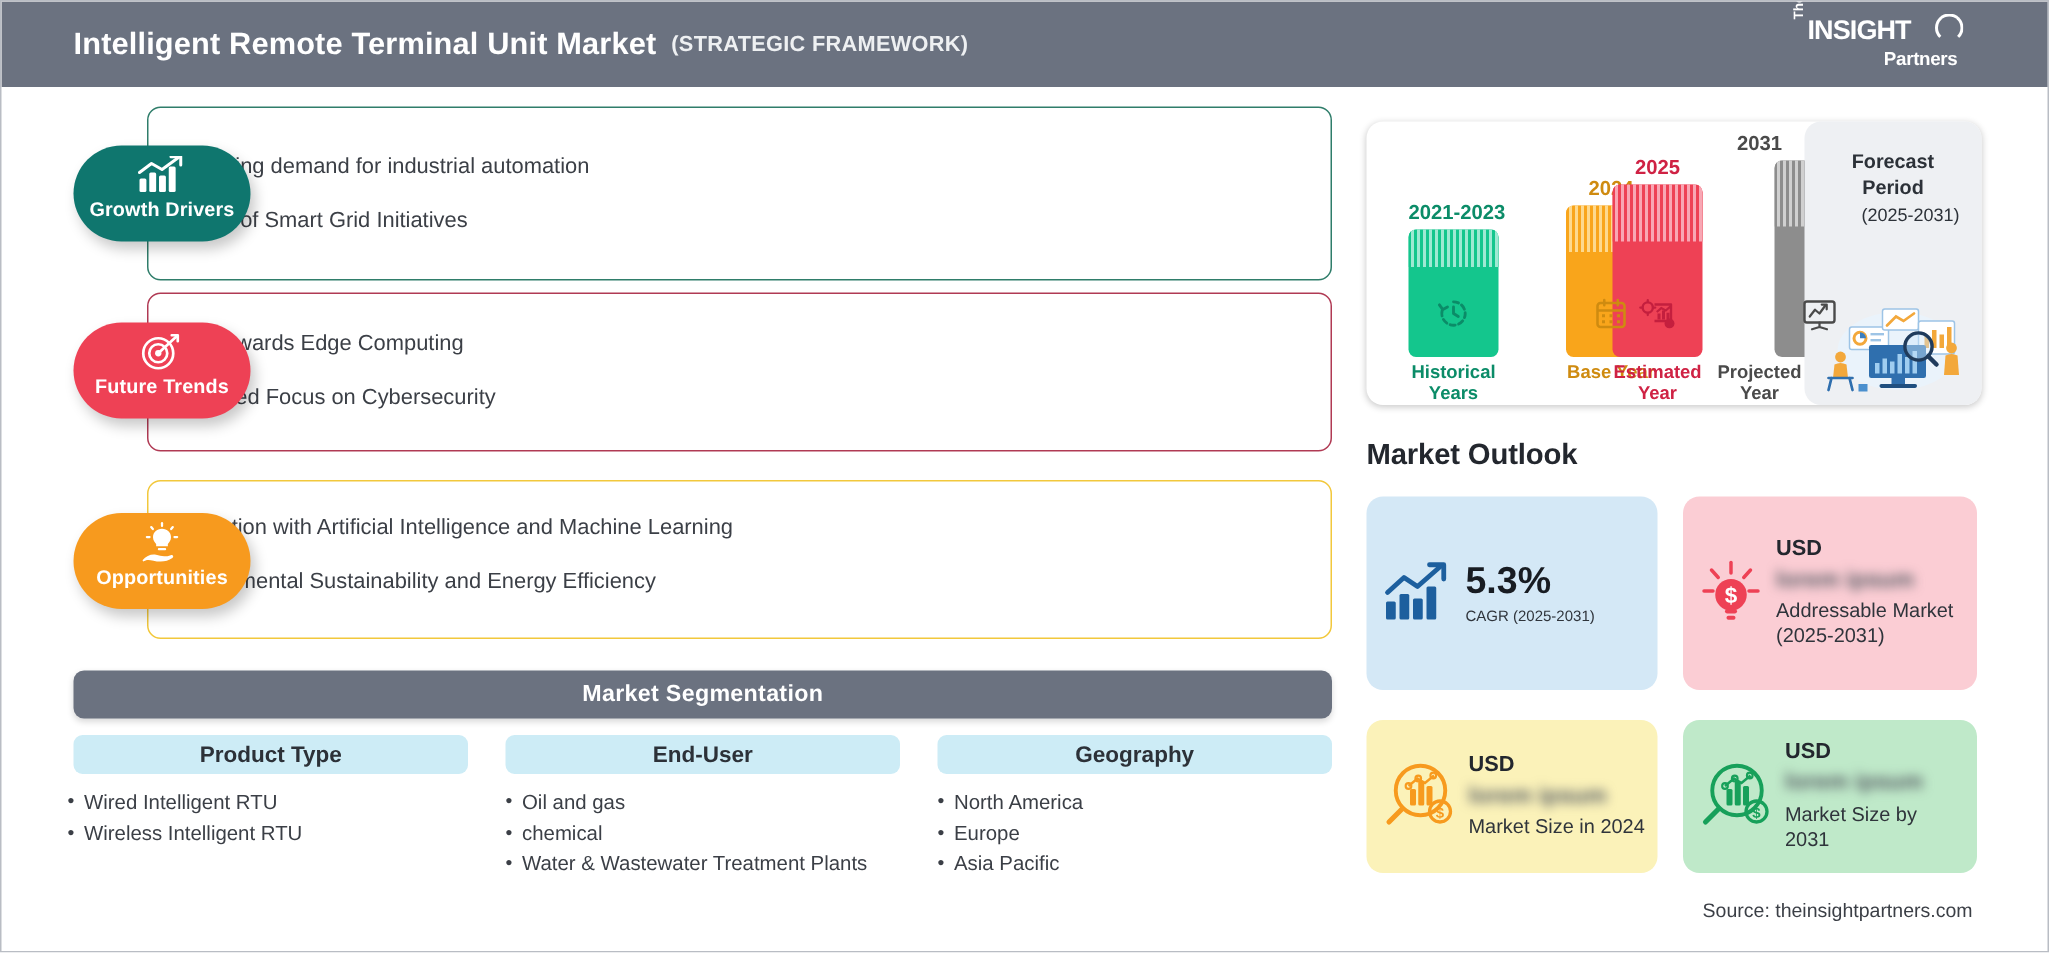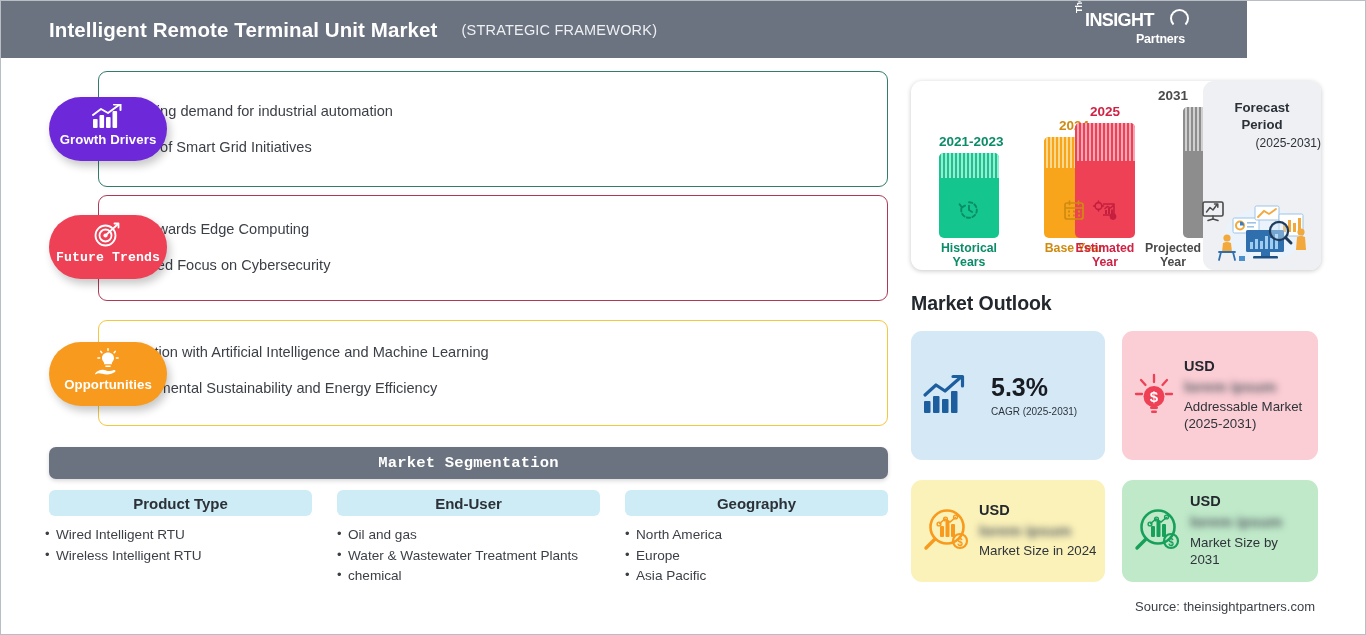--- a/index.html
+++ b/index.html
@@ -14,37 +14,37 @@
   .page{
     position:absolute;inset:0;
     border:1px solid #b9bdc4;
     box-sizing:border-box;
     background:#fff;
     overflow:hidden;
   }
 
   
   .header{
-    position:absolute;left:0;top:0;width:1246px;height:57px;
+    position:absolute;left:0;top:0;width:1366px;height:57px;
     background:#6b7280;
     display:flex;align-items:center;
   }
   .header-title{
     margin-left:48px;
     color:#ffffff;
     font-size:20.5px;
     font-weight:bold;
     letter-spacing:.1px;
     white-space:nowrap;
   }
   .header-sub{
     color:#eef0f2;
     font-size:14.5px;
-    font-weight:normal;
-    margin-left:24px;
+    font-weight:bold;
+    margin-left:10px;
     letter-spacing:.2px;
     white-space:nowrap;
   }
   .logo{
     position:absolute;right:60px;top:9px;
     width:112px;height:40px;
   }
   .logo .l-the{
     position:absolute;left:-1px;top:3px;
     color:#fff;font-size:9px;font-weight:bold;
@@ -101,42 +101,42 @@
 
   .badge{
     position:absolute;
     width:118px;height:64px;
     border-radius:32px;
     display:flex;flex-direction:column;
     align-items:center;justify-content:flex-start;
     box-shadow:3px 5px 9px rgba(0,0,0,.22);
     z-index:5;
   }
-  .badge.green{background:#6d28d9;left:48px;}
+  .badge.green{background:#0f766e;left:48px;}
   .badge.red{background:#ee4155;left:48px;}
   .badge.orange{background:#f79a1e;left:48px;}
   .badge-icon{
     height:28px;margin-top:6px;
     display:flex;align-items:center;justify-content:center;
   }
   .badge-label{
     color:#ffffff;font-size:13.2px;font-weight:bold;
     letter-spacing:.1px;margin-top:1px;white-space:nowrap;
   }
 
   
   .seg-header{
     position:absolute;left:48px;top:389px;
     width:839px;height:32px;
     background:#6b7280;border-radius:7px;
     display:flex;align-items:center;justify-content:center;
     box-shadow:0 2px 4px rgba(0,0,0,.15);
   }
   .seg-header span{
-    color:#fff;font-size:15.5px;font-weight:bold;letter-spacing:.2px;font-family:Liberation Mono, monospace;
+    color:#fff;font-size:15.5px;font-weight:bold;letter-spacing:.2px;
   }
   .seg-cols{
     position:absolute;left:48px;top:432px;width:839px;
     display:flex;gap:25px;
   }
   .seg-col{width:263px;}
   .seg-pill{
     height:26px;background:#cdecf6;border-radius:6px;
     display:flex;align-items:center;justify-content:center;
   }
@@ -196,40 +196,40 @@
     background:#eef0f3;
     border-radius:11px;
     box-sizing:border-box;
   }
   .forecast-t{
     text-align:center;color:#2c3138;
     font-size:13.2px;font-weight:bold;line-height:1.25;
     padding-top:19px;
   }
   .forecast-sub{
-    text-align:right;color:#2c3138;
+    text-align:left;color:#2c3138;
     font-size:12px;font-weight:normal;margin-top:3px;padding-left:38px;
   }
   .forecast-illus{
     position:absolute;left:6px;bottom:6px;width:106px;height:74px;
   }
 
   .outlook-title{
     position:absolute;left:5px;top:234px;
     color:#23272e;font-size:19.5px;font-weight:bold;letter-spacing:-.1px;
   }
 
   .cards{
     position:absolute;left:5px;top:273px;width:412px;
   }
   .card{
     border-radius:11px;box-sizing:border-box;position:relative;
     display:flex;align-items:center;
   }
-  .c-blue{background:#d4e8f6;gap:14px;}
+  .c-blue{background:#d4e8f6;}
   .c-pink{background:#fbcdd4;}
   .c-yellow{background:#fbf2b9;}
   .c-green{background:#bfe9c9;}
 
   .card-icon{flex:0 0 auto;display:flex;align-items:center;justify-content:center;}
   .card-body{flex:1 1 auto;}
   .card-usd{color:#23272e;font-size:14.5px;font-weight:bold;line-height:1.1;}
   .card-blur{
     color:#555b63;font-size:15.5px;font-weight:bold;
     filter:blur(3.6px);line-height:1.15;margin-top:3px;
@@ -280,21 +280,21 @@
         <div class="badge-label">Growth Drivers</div>
       </div>
       <ul class="bullets" style="top:32px;">
         <li style="margin-bottom:20px;">Increasing demand for industrial automation</li>
         <li>Growth of Smart Grid Initiatives</li>
       </ul>
     </div>
 
     <div class="driver-row" style="top:137px;">
       <div class="driver-box red" style="top:0;height:106px;"></div>
-      <div class="badge red" style="top:20px;font-family:Liberation Mono, monospace;">
+      <div class="badge red" style="top:20px;">
         <div class="badge-icon">
           <svg width="30" height="26" viewBox="0 0 30 26">
             <circle cx="12.5" cy="13.5" r="10" stroke="#fff" stroke-width="1.8" fill="none"></circle>
             <circle cx="12.5" cy="13.5" r="6" stroke="#fff" stroke-width="1.8" fill="none"></circle>
             <circle cx="12.5" cy="13.5" r="2.1" fill="#fff"></circle>
             <path d="M12.5 13.5 L25 2" stroke="#fff" stroke-width="1.8" stroke-linecap="round"></path>
             <path d="M21.5 1.5 L25.5 1.5 L25.5 5.5" stroke="#fff" stroke-width="1.8" fill="none" stroke-linecap="round" stroke-linejoin="round"></path>
           </svg>
         </div>
         <div class="badge-label">Future Trends</div>
@@ -343,22 +343,22 @@
           <li>Wired Intelligent RTU</li>
           <li>Wireless Intelligent RTU</li>
         </ul>
       </div>
       <div class="seg-col">
         <div class="seg-pill">
           <span>End-User</span>
         </div>
         <ul class="seg-list">
           <li>Oil and gas</li>
+          <li>chemical</li>
           <li>Water &amp; Wastewater Treatment Plants</li>
-          <li>chemical</li>
         </ul>
       </div>
       <div class="seg-col">
         <div class="seg-pill">
           <span>Geography</span>
         </div>
         <ul class="seg-list">
           <li>North America</li>
           <li>Europe</li>
           <li>Asia Pacific</li>

